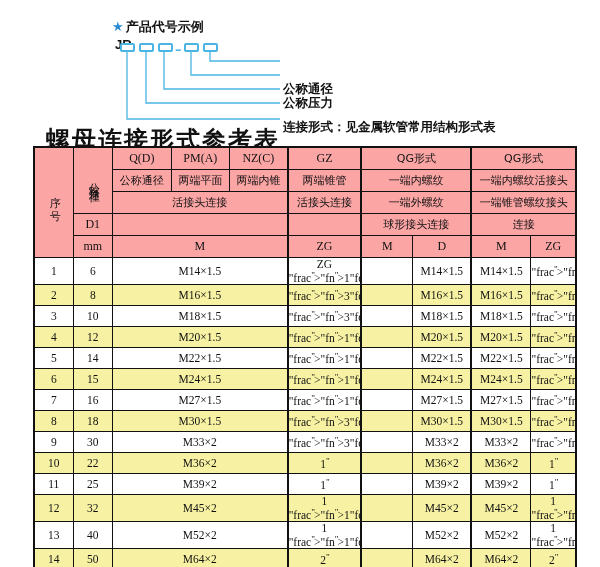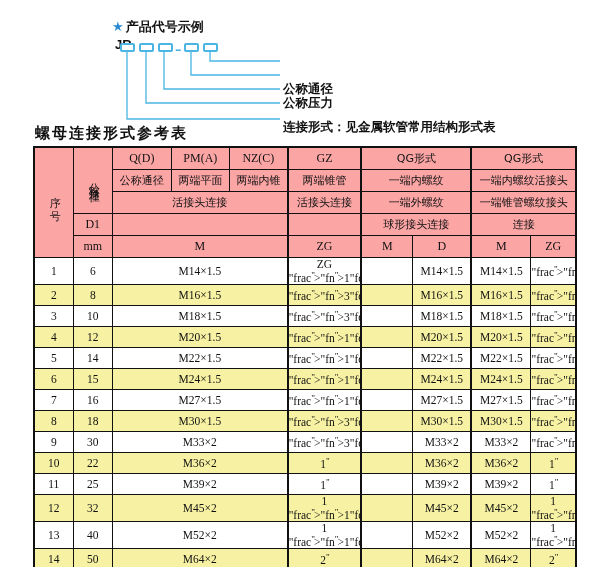--- a/index.html
+++ b/index.html
@@ -14,21 +14,21 @@
   .jr-prefix { position:absolute; left:115px; top:37px; font-size:13px; font-weight:bold;
     font-family:"Liberation Sans",sans-serif; }
   .code-box { position:absolute; top:43px; width:15px; height:9px;
     border:2px solid #4ab5e2; background:#fff; border-radius:2px; }
   .code-dash { position:absolute; top:42px; font-size:13px; font-weight:bold; color:#4ab5e2; }
   #connector-svg { position:absolute; left:0; top:0; width:600px; height:146px; }
   .diag-label { position:absolute; left:283px; font-size:12.5px; font-weight:bold;
     white-space:nowrap; line-height:14px; }
 
   
-  #table-title { position:absolute; left:35px; top:124px; font-size:15px; font-weight:bold;
+  #table-title { position:absolute; left:46px; top:124px; font-size:24px; font-weight:bold;
     font-family:Liberation Mono, monospace; letter-spacing:2px; }
 
   
   #ref-table { position:absolute; left:33px; top:146px; width:544px; border-collapse:collapse;
     table-layout:fixed; border:2px solid #111; }
   #ref-table td, #ref-table th { border:1px solid #111; text-align:center; vertical-align:middle;
     font-weight:normal; padding:0; overflow:hidden; }
   thead td { background:#fca5a5; font-size:11px; height:22px; }
   thead td.latin { font-family:"Liberation Serif","DejaVu Serif",serif; font-size:12px; }
   tbody td { height:21px; font-family:"Liberation Serif","DejaVu Serif",serif; font-size:11.5px; }

